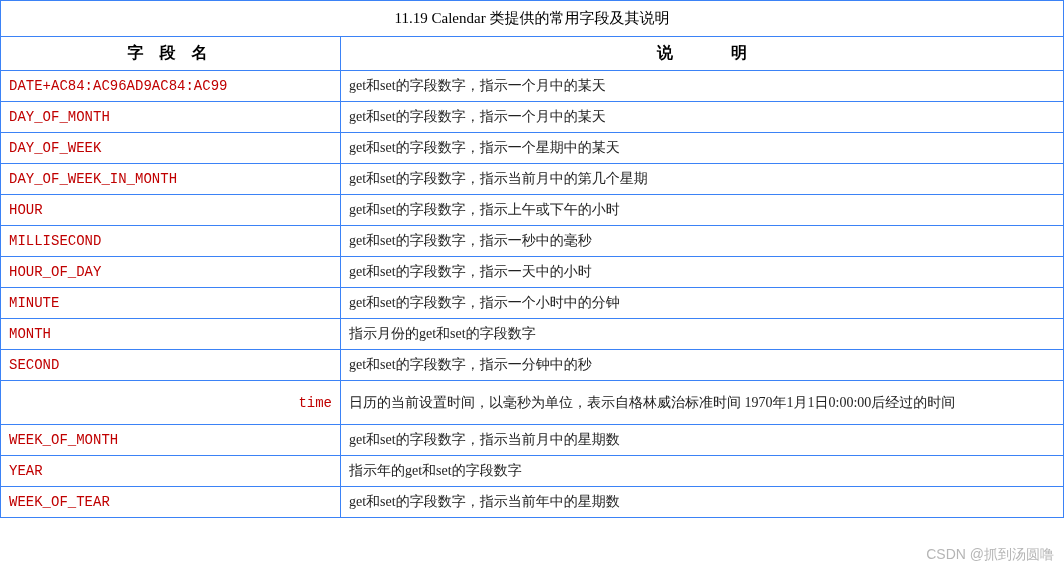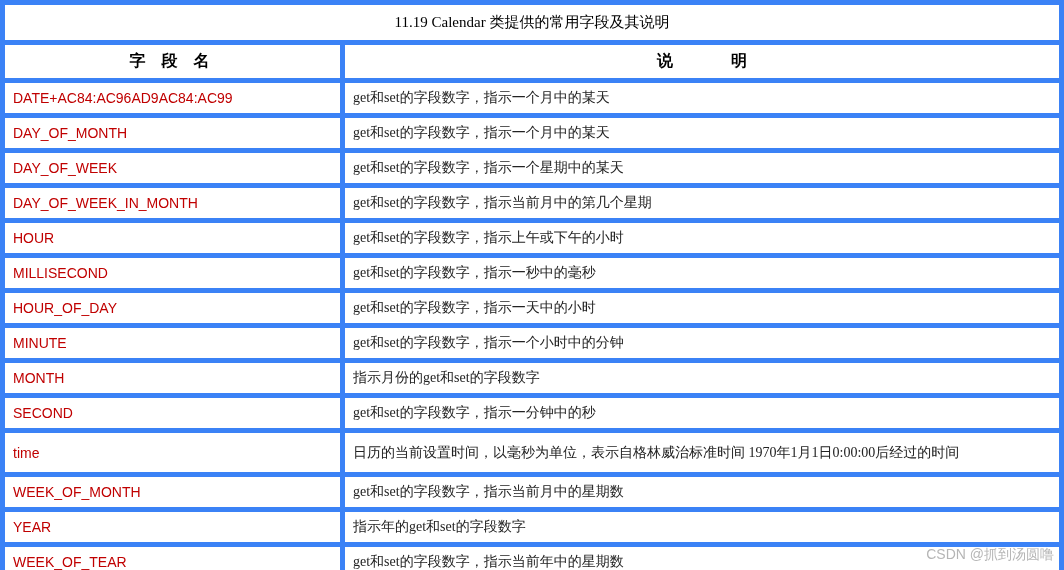--- a/index.html
+++ b/index.html
@@ -11,21 +11,21 @@
       width: 1064px;
       height: 570px;
       position: relative;
     }
     table {
       border-collapse: collapse;
       width: 100%;
       table-layout: fixed;
     }
     td, th {
-      border: 5px solid #3b82f6;
+      border: 1px solid #3b82f6;
       padding: 6px 8px;
       vertical-align: middle;
       text-align: left;
       font-weight: normal;
     }
     .title-row td {
       text-align: center;
       padding: 8px;
       font-size: 15px;
     }
@@ -44,21 +44,21 @@
       width: 50px;
     }
     .col-field {
       width: 340px;
     }
     .col-desc {
       width: auto;
     }
     .field-name {
       color: #c00000;
-      font-family: Liberation Sans, sans-serif;
+      font-family: Liberation Mono, monospace;
     }
     .desc {
       color: #222;
     }
     .watermark {
       position: absolute;
       bottom: 6px;
       right: 10px;
       color: rgba(150,150,150,0.7);
       font-size: 14px;
@@ -123,21 +123,21 @@
       </tr>
       <tr>
         <td class="field-name">MONTH</td>
         <td class="desc">指示月份的get和set的字段数字</td>
       </tr>
       <tr>
         <td class="field-name">SECOND</td>
         <td class="desc">get和set的字段数字，指示一分钟中的秒</td>
       </tr>
       <tr>
-        <td class="field-name" style="height: 44px;">time</td>
+        <td class="field-name" style="height: 44px; text-align: right;">time</td>
         <td class="desc">日历的当前设置时间，以毫秒为单位，表示自格林威治标准时间 1970年1月1日0:00:00后经过的时间</td>
       </tr>
       <tr>
         <td class="field-name">WEEK_OF_MONTH</td>
         <td class="desc">get和set的字段数字，指示当前月中的星期数</td>
       </tr>
       <tr>
         <td class="field-name">YEAR</td>
         <td class="desc">指示年的get和set的字段数字</td>
       </tr>

